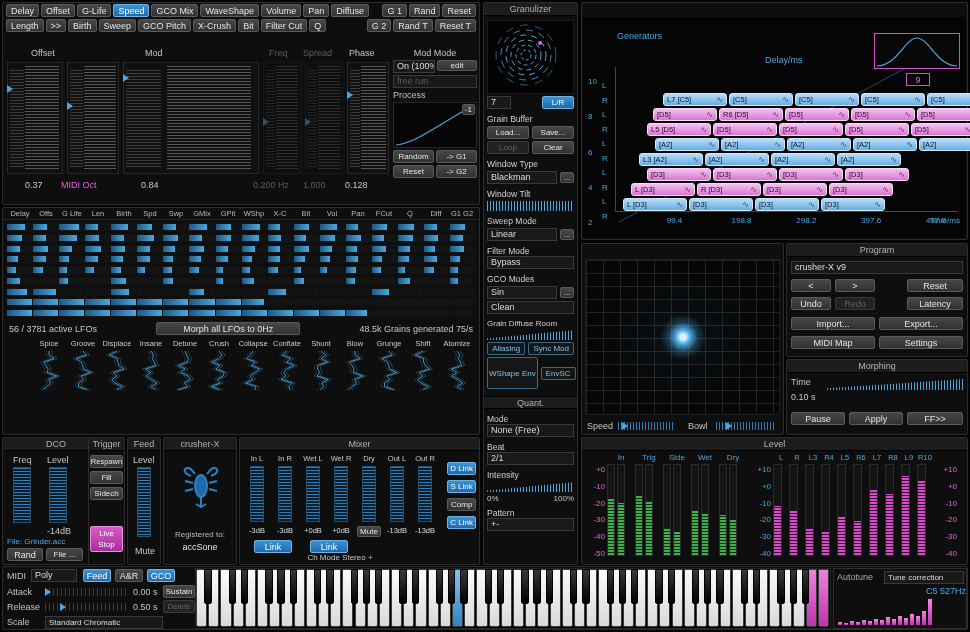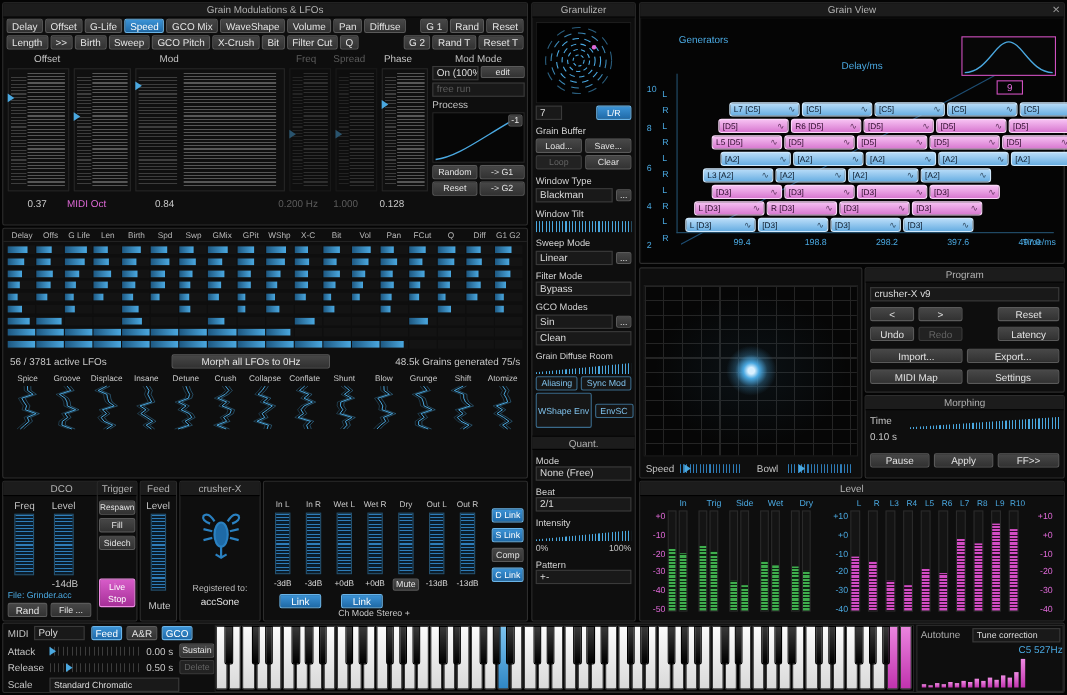--- a/index.html
+++ b/index.html
@@ -36,21 +36,21 @@
 
 .vstripe{background:repeating-linear-gradient(to bottom,#2e7cb8 0 1px,#0b1d2b 1px 3px);border:1px solid #24506e}
 
 .lfo-headers{display:flex;padding:1px 4px;border-bottom:1px solid #222}
 .lfo-h{flex:1;text-align:center;color:#b8b8b8;font-size:7.5px;white-space:nowrap;overflow:hidden}
 .lfo-grid{padding:3px 4px;height:100px;display:flex;flex-direction:column;justify-content:space-between}
 .lfo-row{display:flex;height:8px;gap:1px}
 .lfo-cell{flex:1;position:relative;background:#131313}
 .lfo-bar{position:absolute;left:0;top:1px;bottom:1px;background:linear-gradient(to right,#1d5780,#4aa8e0)}
 .lfo-status{display:flex;align-items:center;justify-content:space-between;padding:2px 6px}
-.adore-row{display:flex;justify-content:space-between;padding:2px 5px 0}
+.adore-row{display:flex;justify-content:flex-end;padding:2px 5px 0}
 .adore-item{width:34px;text-align:center}
 .adore-label{font-size:7.5px;color:#cacaca;white-space:nowrap}
 
 .gv-body{position:absolute;inset:14px 1px 1px 1px;background:#050505}
 .gv-close{position:absolute;right:3px;top:0;color:#999;font-size:9px}
 .gv-yticks{position:absolute;left:5px;top:60px;height:150px;display:flex;flex-direction:column;justify-content:space-between;color:#4aa8e0;font-size:8px}
 .gv-gens{position:absolute;left:19px;top:64px;height:140px;display:flex;flex-direction:column;justify-content:space-between;color:#4aa8e0;font-size:8px}
 .gv-axisv{position:absolute;left:32px;top:50px;bottom:26px;border-left:1px solid #24516f}
 .gv-axish{position:absolute;left:32px;right:8px;bottom:26px;border-top:1px solid #24516f}
 .gv-rows{position:absolute;left:36px;right:6px;top:76px}
@@ -113,21 +113,20 @@
 .bkey{position:absolute;top:0;height:60%;background:linear-gradient(#383838,#000);border:1px solid #000;z-index:2;border-radius:0 0 2px 2px}
 
 #at-bars{position:absolute;left:4px;right:4px;bottom:3px;height:30px;display:flex;align-items:flex-end;gap:2px}
 .at-bar{width:4px;background:linear-gradient(#ee8ae2,#c032ae)}
 .abs{position:absolute}
 </style>
 </head>
 <body>
 
 <div class="panel" style="left:2px;top:2px;width:478px;height:203px">
-  <div class="ptitle">Grain Modulations &amp; LFOs</div>
   <div class="btnrow" id="gm-row1">
       <div class="btn">Delay</div>
       <div class="btn">Offset</div>
       <div class="btn">G-Life</div>
       <div class="btn blue">Speed</div>
       <div class="btn">GCO Mix</div>
       <div class="btn">WaveShape</div>
       <div class="btn">Volume</div>
       <div class="btn">Pan</div>
       <div class="btn">Diffuse</div>
@@ -834,20 +833,21 @@
         <path d="M21 39 L21 48 M16 46 L21 49 L26 46"></path>
         <path d="M13 25 L5 23 M13 31 L5 33 M29 25 L37 23 M29 31 L37 33"></path>
       </g>
     </svg>
   </div>
   <div class="abs" style="left:0;top:92px;width:72px;text-align:center;font-size:8px;color:#bbb">Registered to:</div>
   <div class="abs" style="left:0;top:104px;width:72px;text-align:center;color:#e6e6e6">accSone</div>
 </div>
 
 <div class="panel" style="left:239px;top:437px;width:241px;height:128px">
+  <div class="ptitle">Mixer</div>
   <div class="mx-row" id="mx-headers" style="top:16px">
       <div class="mx-cell">
         <div class="mx-h">In L</div>
       </div>
       <div class="mx-cell">
         <div class="mx-h">In R</div>
       </div>
       <div class="mx-cell">
         <div class="mx-h">Wet L</div>
       </div>
@@ -991,24 +991,20 @@
     <div class="g-flex" style="justify-content:space-between">
       <span style="font-size:8px">0%</span>
       <span style="font-size:8px">100%</span>
     </div>
     <div class="g-label">Pattern</div>
     <div class="valbox">+-</div>
   </div>
 </div>
 
 <div class="panel" style="left:581px;top:2px;width:387px;height:238px">
-  <div class="ptitle">
-    <span>Grain View</span>
-    <span class="gv-close">✕</span>
-  </div>
   <div class="gv-body">
     <svg class="gv-diag" width="300" height="170">
       <line x1="0" y1="165" x2="292" y2="8" stroke="#1e4e74" stroke-width="1"></line>
     </svg>
     <div class="abs bluetext" style="left:34px;top:14px">Generators</div>
     <div class="abs bluetext" style="left:182px;top:38px">Delay/ms</div>
     <div class="gv-yticks" id="gv-yticks">
         <div>10</div>
         <div>8</div>
         <div>6</div>

